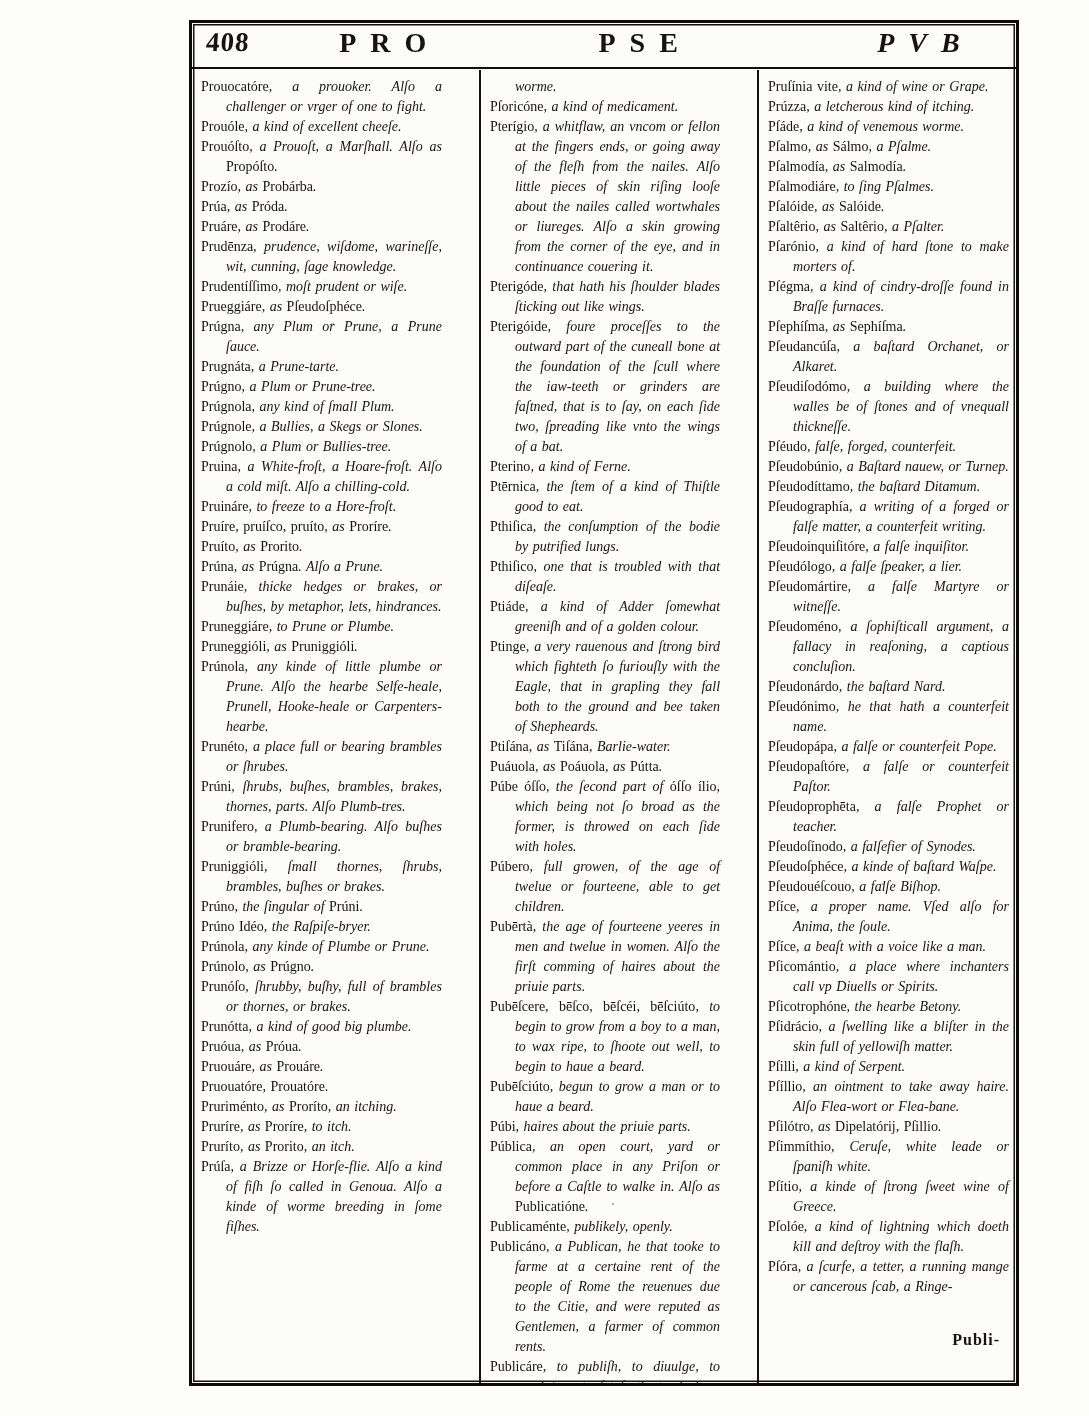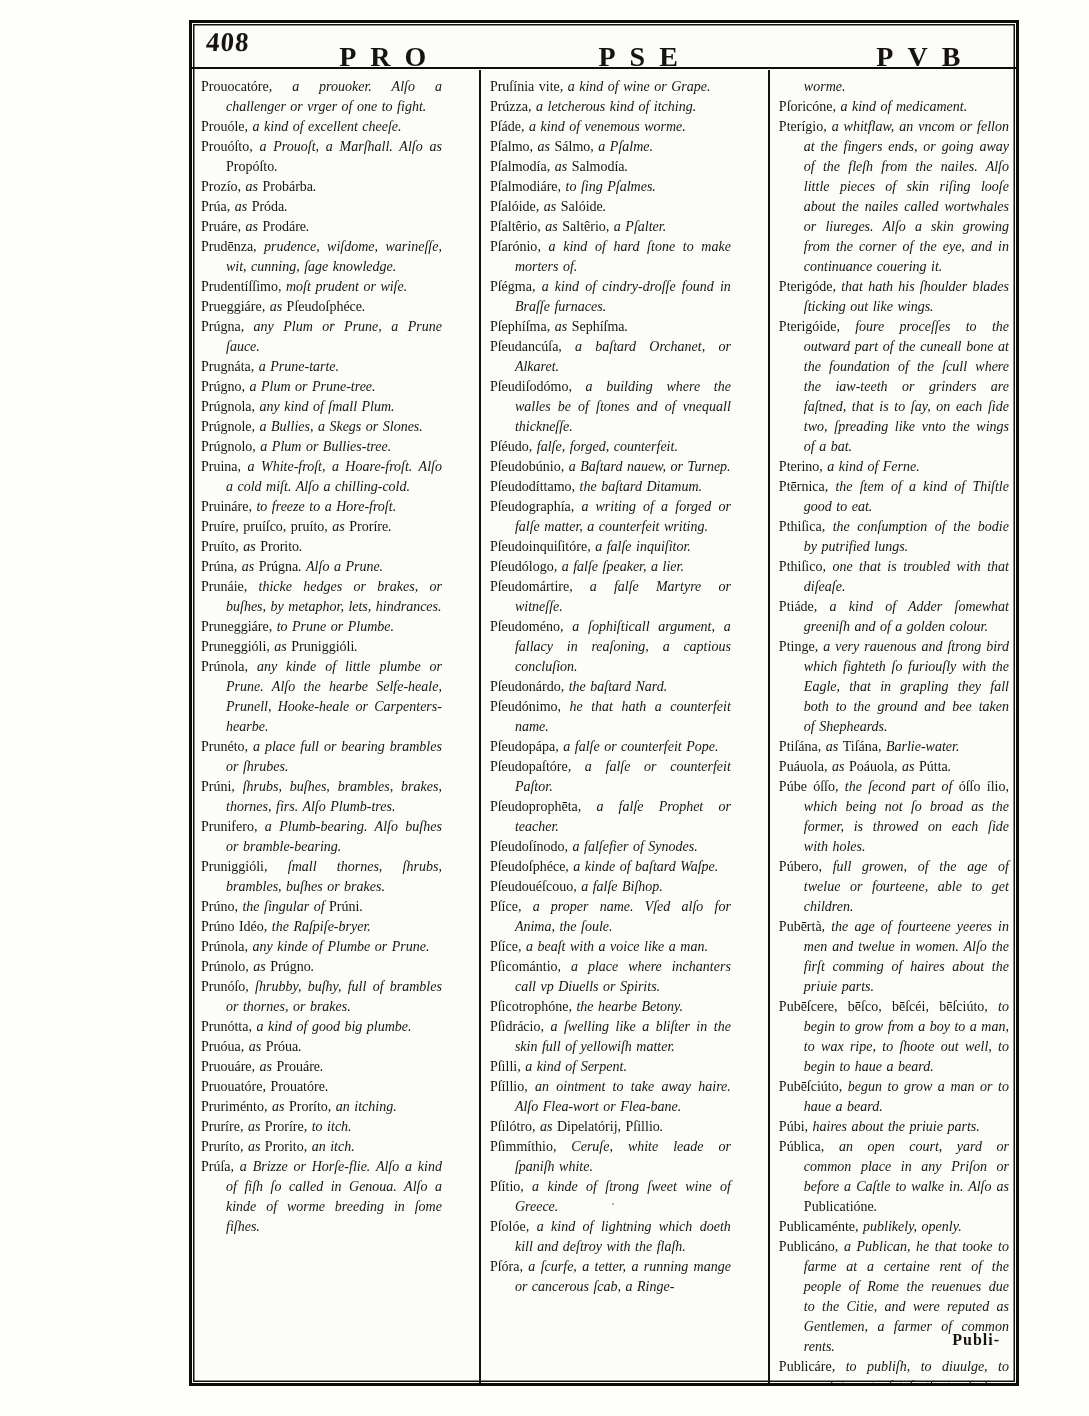--- a/index.html
+++ b/index.html
@@ -8,23 +8,23 @@
   .sheet{position:absolute;inset:0;background:#fdfdfb;overflow:hidden;}
 
   
   .frame{position:absolute;left:189px;top:20px;width:824px;height:1360px;
          border:3px solid #0d0c0a;box-shadow:0 0 0 1px #fdfdfb inset,0 0 0 2.5px #14110e inset;
          background:#fcfcf9;}
   .header{position:absolute;left:0;right:0;top:0;height:44px;
           border-bottom:2.5px solid #110f0c;}
   .pageno{position:absolute;left:14px;top:4px;font-size:27px;font-weight:bold;
           transform:skewX(-4deg);letter-spacing:1px;}
-  .gw{position:absolute;top:18px;font-size:28px;font-weight:bold;letter-spacing:14px;
+  .gw{position:absolute;top:4px;font-size:28px;font-weight:bold;letter-spacing:14px;
       transform:translateX(-50%);white-space:nowrap;}
-  .gw1{left:24%;} .gw2{left:55%;} .gw3{left:89%;}
+  .gw1{left:24%;} .gw2{left:55%;} .gw3{left:89%;font-style:italic;}
 
   .cols{position:absolute;left:0;right:0;top:47px;bottom:0;display:flex;gap:30px;}
   .col{flex:1 1 33.5%;padding:7px 7px 4px 9px;overflow:hidden;}
   .col + .col{border-left:2.5px solid #14110e;}
   .col3{flex-basis:32%;}
 
   p.entry{margin:0;padding-left:25px;text-indent:-25px;
           font-size:14px;line-height:20px;text-align:justify;word-spacing:1px;}
   p.entry.cont{padding-left:25px;text-indent:0;}
   .rm{font-style:normal;}
@@ -69,36 +69,62 @@
           <p class="entry"><span class="rm">Pruina</span><span class="it">, a White-froſt, a Hoare-froſt. Alſo a cold miſt.  Alſo a chilling-cold.</span></p>
           <p class="entry"><span class="rm">Pruináre</span><span class="it">, to freeze to a Hore-froſt.</span></p>
           <p class="entry"><span class="rm">Pruíre, pruíſco, pruíto</span><span class="it">, as </span><span class="rm">Proríre</span><span class="it">.</span></p>
           <p class="entry"><span class="rm">Pruíto</span><span class="it">, as </span><span class="rm">Prorito</span><span class="it">.</span></p>
           <p class="entry"><span class="rm">Prúna</span><span class="it">, as </span><span class="rm">Prúgna</span><span class="it">. Alſo a Prune.</span></p>
           <p class="entry"><span class="rm">Prunáie</span><span class="it">, thicke hedges or brakes, or buſhes, by metaphor, lets, hindrances.</span></p>
           <p class="entry"><span class="rm">Pruneggiáre</span><span class="it">, to Prune or Plumbe.</span></p>
           <p class="entry"><span class="rm">Pruneggióli</span><span class="it">, as </span><span class="rm">Pruniggióli</span><span class="it">.</span></p>
           <p class="entry"><span class="rm">Prúnola</span><span class="it">, any kinde of little plumbe or Prune.  Alſo the hearbe Selfe-heale, Prunell, Hooke-heale or Carpenters-hearbe.</span></p>
           <p class="entry"><span class="rm">Prunéto</span><span class="it">, a place full or bearing brambles or ſhrubes.</span></p>
-          <p class="entry"><span class="rm">Prúni</span><span class="it">, ſhrubs, buſhes, brambles, brakes, thornes, firs. Alſo Plumb-tres.</span></p>
+          <p class="entry"><span class="rm">Prúni</span><span class="it">, ſhrubs, buſhes, brambles, brakes, thornes, parts. Alſo Plumb-tres.</span></p>
           <p class="entry"><span class="rm">Prunifero</span><span class="it">, a Plumb-bearing. Alſo buſhes or bramble-bearing.</span></p>
           <p class="entry"><span class="rm">Pruniggióli</span><span class="it">, ſmall thornes, ſhrubs, brambles, buſhes or brakes.</span></p>
           <p class="entry"><span class="rm">Prúno</span><span class="it">, the ſingular of </span><span class="rm">Prúni</span><span class="it">.</span></p>
           <p class="entry"><span class="rm">Prúno Idéo</span><span class="it">, the Raſpiſe-bryer.</span></p>
           <p class="entry"><span class="rm">Prúnola</span><span class="it">, any kinde of Plumbe or Prune.</span></p>
           <p class="entry"><span class="rm">Prúnolo</span><span class="it">, as </span><span class="rm">Prúgno</span><span class="it">.</span></p>
           <p class="entry"><span class="rm">Prunóſo</span><span class="it">, ſhrubby, buſhy, full of brambles or thornes, or brakes.</span></p>
           <p class="entry"><span class="rm">Prunótta</span><span class="it">, a kind of good big plumbe.</span></p>
           <p class="entry"><span class="rm">Pruóua</span><span class="it">, as </span><span class="rm">Próua</span><span class="it">.</span></p>
           <p class="entry"><span class="rm">Pruouáre</span><span class="it">, as </span><span class="rm">Prouáre</span><span class="it">.</span></p>
           <p class="entry"><span class="rm">Pruouatóre, Prouatóre.</span></p>
           <p class="entry"><span class="rm">Pruriménto</span><span class="it">, as </span><span class="rm">Proríto</span><span class="it">, an itching.</span></p>
           <p class="entry"><span class="rm">Pruríre</span><span class="it">, as </span><span class="rm">Proríre</span><span class="it">, to itch.</span></p>
           <p class="entry"><span class="rm">Pruríto</span><span class="it">, as </span><span class="rm">Prorito</span><span class="it">, an itch.</span></p>
           <p class="entry"><span class="rm">Prúſa</span><span class="it">, a Brizze or Horſe-flie.  Alſo a kind of fiſh ſo called in Genoua.  Alſo a kinde of worme breeding in ſome fiſhes.</span></p>
+        </div>
+      <div class="col col3">
+          <p class="entry cont"><span class="it">worme.</span></p>
+          <p class="entry"><span class="rm">Pſoricóne</span><span class="it">, a kind of medicament.</span></p>
+          <p class="entry"><span class="rm">Pterígio</span><span class="it">, a whitflaw, an vncom or fellon at the fingers ends, or going away of the fleſh from the nailes. Alſo little pieces of skin riſing looſe about the nailes called wortwhales or liureges. Alſo a skin growing from the corner of the eye, and in continuance couering it.</span></p>
+          <p class="entry"><span class="rm">Pterigóde</span><span class="it">, that hath his ſhoulder blades ſticking out like wings.</span></p>
+          <p class="entry"><span class="rm">Pterigóide</span><span class="it">, foure proceſſes to the outward part of the cuneall bone at the foundation of the ſcull where the iaw-teeth or grinders are faſtned, that is to ſay, on each ſide two, ſpreading like vnto the wings of a bat.</span></p>
+          <p class="entry"><span class="rm">Pterino</span><span class="it">, a kind of Ferne.</span></p>
+          <p class="entry"><span class="rm">Ptērnica</span><span class="it">, the ſtem of a kind of Thiſtle good to eat.</span></p>
+          <p class="entry"><span class="rm">Pthiſica</span><span class="it">, the conſumption of the bodie by putrified lungs.</span></p>
+          <p class="entry"><span class="rm">Pthiſico</span><span class="it">, one that is troubled with that diſeaſe.</span></p>
+          <p class="entry"><span class="rm">Ptiáde</span><span class="it">, a kind of Adder ſomewhat greeniſh and of a golden colour.</span></p>
+          <p class="entry"><span class="rm">Ptinge</span><span class="it">, a very rauenous and ſtrong bird which fighteth ſo furiouſly with the Eagle, that in grapling they fall both to the ground and bee taken of Shepheards.</span></p>
+          <p class="entry"><span class="rm">Ptiſána</span><span class="it">, as </span><span class="rm">Tiſána</span><span class="it">, Barlie-water.</span></p>
+          <p class="entry"><span class="rm">Puáuola</span><span class="it">, as </span><span class="rm">Poáuola</span><span class="it">, as </span><span class="rm">Pútta</span><span class="it">.</span></p>
+          <p class="entry"><span class="rm">Púbe óſſo</span><span class="it">, the ſecond part of </span><span class="rm">óſſo ílio</span><span class="it">, which being not ſo broad as the former, is throwed on each ſide with holes.</span></p>
+          <p class="entry"><span class="rm">Púbero</span><span class="it">, full growen, of the age of twelue or fourteene, able to get children.</span></p>
+          <p class="entry"><span class="rm">Pubērtà</span><span class="it">, the age of fourteene yeeres in men and twelue in women.  Alſo the firſt comming of haires about the priuie parts.</span></p>
+          <p class="entry"><span class="rm">Pubēſcere, bēſco, bēſcéi, bēſciúto</span><span class="it">, to begin to grow from a boy to a man, to wax ripe, to ſhoote out well, to begin to haue a beard.</span></p>
+          <p class="entry"><span class="rm">Pubēſciúto</span><span class="it">, begun to grow a man or to haue a beard.</span></p>
+          <p class="entry"><span class="rm">Púbi</span><span class="it">, haires about the priuie parts.</span></p>
+          <p class="entry"><span class="rm">Pública</span><span class="it">, an open court, yard or common place in any Priſon or before a Caſtle to walke in. Alſo as </span><span class="rm">Publicatióne</span><span class="it">.</span></p>
+          <p class="entry"><span class="rm">Publicaménte</span><span class="it">, publikely, openly.</span></p>
+          <p class="entry"><span class="rm">Publicáno</span><span class="it">, a Publican, he that tooke to farme at a certaine rent of the people of Rome the reuenues due to the Citie, and were reputed as Gentlemen, a farmer of common rents.</span></p>
+          <p class="entry"><span class="rm">Publicáre</span><span class="it">, to publiſh, to diuulge, to proclaime, to ſet forth, to declare, to make knowen.</span></p>
+          <p class="entry"><span class="rm">Publicatióne</span><span class="it">, a publication, a proclamation, a manifeſtation, a making knowen.</span></p>
         </div>
       <div class="col col2">
           <p class="entry"><span class="rm">Pruſínia vite</span><span class="it">, a kind of wine or Grape.</span></p>
           <p class="entry"><span class="rm">Prúzza</span><span class="it">, a letcherous kind of itching.</span></p>
           <p class="entry"><span class="rm">Pſáde</span><span class="it">, a kind of venemous worme.</span></p>
           <p class="entry"><span class="rm">Pſalmo</span><span class="it">, as </span><span class="rm">Sálmo</span><span class="it">, a Pſalme.</span></p>
           <p class="entry"><span class="rm">Pſalmodía</span><span class="it">, as </span><span class="rm">Salmodía</span><span class="it">.</span></p>
           <p class="entry"><span class="rm">Pſalmodiáre</span><span class="it">, to ſing Pſalmes.</span></p>
           <p class="entry"><span class="rm">Pſalóide</span><span class="it">, as </span><span class="rm">Salóide</span><span class="it">.</span></p>
           <p class="entry"><span class="rm">Pſaltêrio</span><span class="it">, as </span><span class="rm">Saltêrio</span><span class="it">, a Pſalter.</span></p>
@@ -129,46 +155,20 @@
           <p class="entry"><span class="rm">Pſicotrophóne</span><span class="it">, the hearbe Betony.</span></p>
           <p class="entry"><span class="rm">Pſidrácio</span><span class="it">, a ſwelling like a bliſter in the skin full of yellowiſh matter.</span></p>
           <p class="entry"><span class="rm">Pſilli</span><span class="it">, a kind of Serpent.</span></p>
           <p class="entry"><span class="rm">Pſíllio</span><span class="it">, an ointment to take away haire. Alſo Flea-wort or Flea-bane.</span></p>
           <p class="entry"><span class="rm">Pſilótro</span><span class="it">, as </span><span class="rm">Dipelatórij, Pſillio</span><span class="it">.</span></p>
           <p class="entry"><span class="rm">Pſimmíthio</span><span class="it">, Ceruſe, white leade or ſpaniſh white.</span></p>
           <p class="entry"><span class="rm">Pſítio</span><span class="it">, a kinde of ſtrong ſweet wine of Greece.</span></p>
           <p class="entry"><span class="rm">Pſolóe</span><span class="it">, a kind of lightning which doeth kill and deſtroy with the flaſh.</span></p>
           <p class="entry"><span class="rm">Pſóra</span><span class="it">, a ſcurfe, a tetter, a running mange or cancerous ſcab, a Ringe-</span></p>
         </div>
-      <div class="col col3">
-          <p class="entry cont"><span class="it">worme.</span></p>
-          <p class="entry"><span class="rm">Pſoricóne</span><span class="it">, a kind of medicament.</span></p>
-          <p class="entry"><span class="rm">Pterígio</span><span class="it">, a whitflaw, an vncom or fellon at the fingers ends, or going away of the fleſh from the nailes. Alſo little pieces of skin riſing looſe about the nailes called wortwhales or liureges. Alſo a skin growing from the corner of the eye, and in continuance couering it.</span></p>
-          <p class="entry"><span class="rm">Pterigóde</span><span class="it">, that hath his ſhoulder blades ſticking out like wings.</span></p>
-          <p class="entry"><span class="rm">Pterigóide</span><span class="it">, foure proceſſes to the outward part of the cuneall bone at the foundation of the ſcull where the iaw-teeth or grinders are faſtned, that is to ſay, on each ſide two, ſpreading like vnto the wings of a bat.</span></p>
-          <p class="entry"><span class="rm">Pterino</span><span class="it">, a kind of Ferne.</span></p>
-          <p class="entry"><span class="rm">Ptērnica</span><span class="it">, the ſtem of a kind of Thiſtle good to eat.</span></p>
-          <p class="entry"><span class="rm">Pthiſica</span><span class="it">, the conſumption of the bodie by putrified lungs.</span></p>
-          <p class="entry"><span class="rm">Pthiſico</span><span class="it">, one that is troubled with that diſeaſe.</span></p>
-          <p class="entry"><span class="rm">Ptiáde</span><span class="it">, a kind of Adder ſomewhat greeniſh and of a golden colour.</span></p>
-          <p class="entry"><span class="rm">Ptinge</span><span class="it">, a very rauenous and ſtrong bird which fighteth ſo furiouſly with the Eagle, that in grapling they fall both to the ground and bee taken of Shepheards.</span></p>
-          <p class="entry"><span class="rm">Ptiſána</span><span class="it">, as </span><span class="rm">Tiſána</span><span class="it">, Barlie-water.</span></p>
-          <p class="entry"><span class="rm">Puáuola</span><span class="it">, as </span><span class="rm">Poáuola</span><span class="it">, as </span><span class="rm">Pútta</span><span class="it">.</span></p>
-          <p class="entry"><span class="rm">Púbe óſſo</span><span class="it">, the ſecond part of </span><span class="rm">óſſo ílio</span><span class="it">, which being not ſo broad as the former, is throwed on each ſide with holes.</span></p>
-          <p class="entry"><span class="rm">Púbero</span><span class="it">, full growen, of the age of twelue or fourteene, able to get children.</span></p>
-          <p class="entry"><span class="rm">Pubērtà</span><span class="it">, the age of fourteene yeeres in men and twelue in women.  Alſo the firſt comming of haires about the priuie parts.</span></p>
-          <p class="entry"><span class="rm">Pubēſcere, bēſco, bēſcéi, bēſciúto</span><span class="it">, to begin to grow from a boy to a man, to wax ripe, to ſhoote out well, to begin to haue a beard.</span></p>
-          <p class="entry"><span class="rm">Pubēſciúto</span><span class="it">, begun to grow a man or to haue a beard.</span></p>
-          <p class="entry"><span class="rm">Púbi</span><span class="it">, haires about the priuie parts.</span></p>
-          <p class="entry"><span class="rm">Pública</span><span class="it">, an open court, yard or common place in any Priſon or before a Caſtle to walke in. Alſo as </span><span class="rm">Publicatióne</span><span class="it">.</span></p>
-          <p class="entry"><span class="rm">Publicaménte</span><span class="it">, publikely, openly.</span></p>
-          <p class="entry"><span class="rm">Publicáno</span><span class="it">, a Publican, he that tooke to farme at a certaine rent of the people of Rome the reuenues due to the Citie, and were reputed as Gentlemen, a farmer of common rents.</span></p>
-          <p class="entry"><span class="rm">Publicáre</span><span class="it">, to publiſh, to diuulge, to proclaime, to ſet forth, to declare, to make knowen.</span></p>
-          <p class="entry"><span class="rm">Publicatióne</span><span class="it">, a publication, a proclamation, a manifeſtation, a making knowen.</span></p>
-        </div>
     </div>
 
     <div class="catchword">Publi-</div>
 
     <div class="speck" style="left:140px;top:300px"></div>
     <div class="speck" style="left:690px;top:860px"></div>
     <div class="speck" style="left:420px;top:1180px"></div>
   </div>
 </div>
 

